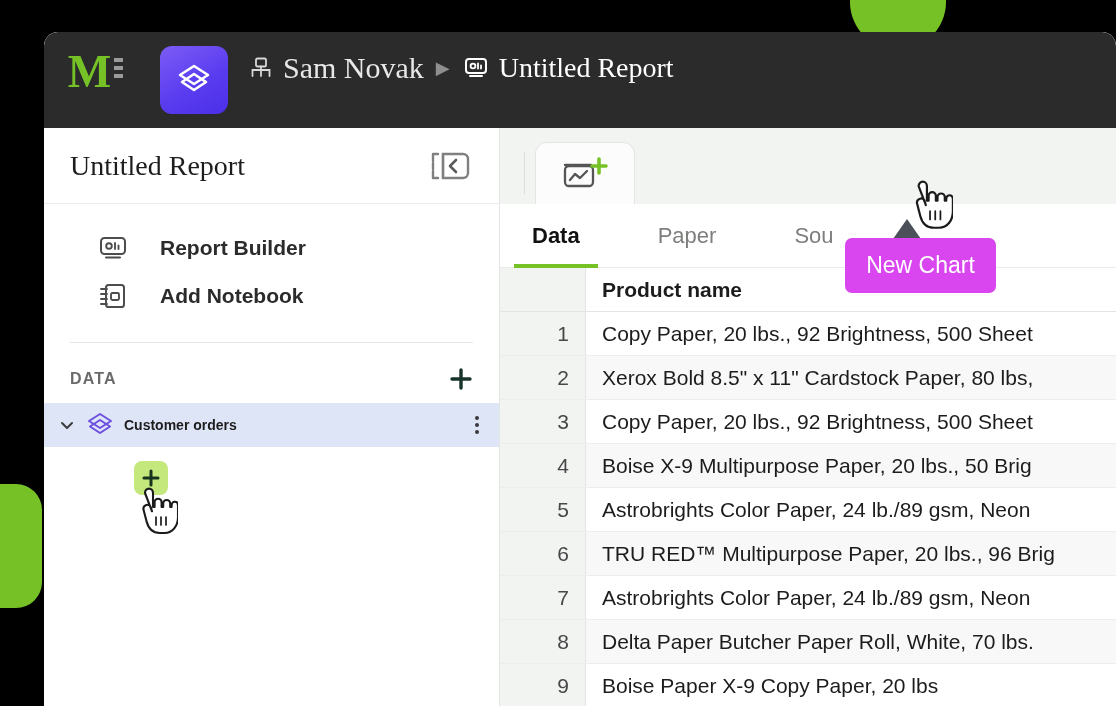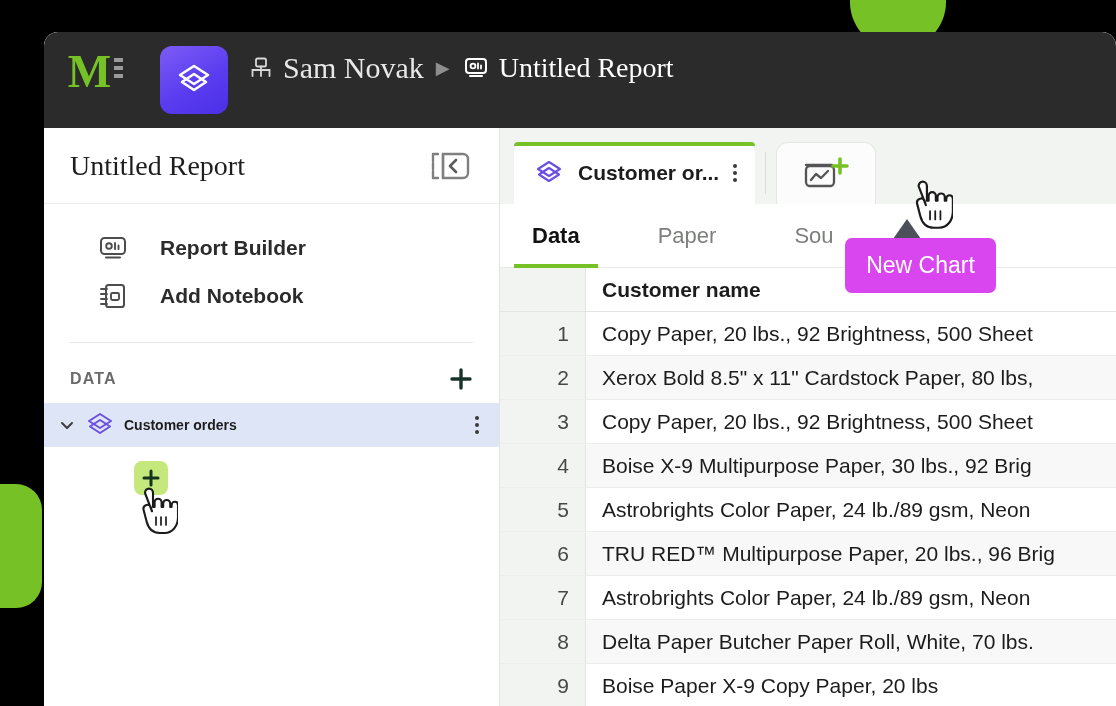--- a/index.html
+++ b/index.html
@@ -436,32 +436,20 @@
         <svg class="cursor-hand" style="left:88px; top:40px;" width="46" height="52" viewBox="0 0 46 52">
           <path d="M13 6 c0-2.6 1.8-4.4 4-4.4 s4 1.8 4 4.4 v14 h1.6 v-4.5 c0-2.2 1.6-3.8 3.5-3.8 s3.5 1.6 3.5 3.8 v4.5 h1.6 v-3.2 c0-2.2 1.6-3.8 3.5-3.8 s3.5 1.6 3.5 3.8 v3.2 h1.4 v-1.8 c0-2 1.5-3.5 3.2-3.5 v0 c1.8 0 3.2 1.5 3.2 3.5 v12 c0 8.2-5 15.8-13.4 15.8 h-4.8 c-7.6 0-11.6-5.2-13.2-11.4 l-3-11.6 c-0.6-2.4 0.7-4.4 2.8-5 c2-0.6 3.9 0.6 4.6 2.9 l1 3.4 Z" fill="#ffffff" stroke="#1b1b1b" stroke-width="2.1" stroke-linejoin="round"></path>
           <path d="M24 30 V38 M29 30 V38 M34 30 V38" stroke="#1b1b1b" stroke-width="1.7" stroke-linecap="round"></path>
         </svg>
       </div>
     </div>
 
     <div class="main">
 
       <div class="tabstrip">
-        <div class="tab active">
-          <svg width="30" height="30" viewBox="0 0 30 30">
-            <polygon points="15,4 26,11 15,18 4,11" fill="none" stroke="#6c4fe0" stroke-width="2.1" stroke-linejoin="round"></polygon>
-            <polygon points="15,10 25,16.5 15,23 5,16.5" fill="none" stroke="#6c4fe0" stroke-width="2.1" stroke-linejoin="round"></polygon>
-          </svg>
-          <span class="tab-label">Customer or...</span>
-          <span class="kebab-v">
-            <i></i>
-              <i></i>
-              <i></i>
-          </span>
-        </div>
 
         <div class="tab-sep"></div>
 
         <div class="tab-new">
           <svg width="48" height="40" viewBox="0 0 48 40">
             <path d="M4 11 H30" stroke="#555555" stroke-width="2.3" stroke-linecap="round"></path>
             <path d="M4 16 a4 4 0 0 1 4-4 h20 a4 4 0 0 1 4 4 v12 a4 4 0 0 1 -4 4 H8 a4 4 0 0 1 -4 -4 Z" fill="none" stroke="#555555" stroke-width="2.3"></path>
             <path d="M9 26 L14 20 L19 24 L26 17" fill="none" stroke="#555555" stroke-width="2.3" stroke-linecap="round" stroke-linejoin="round"></path>
             <path d="M38 5 V19 M31 12 H45" stroke="#76c226" stroke-width="3.6" stroke-linecap="round"></path>
           </svg>
@@ -476,38 +464,38 @@
           <span>Paper</span>
         </div>
         <div class="subtab">
           <span>Sou</span>
         </div>
       </div>
 
       <div class="grid">
         <div class="grid-row header">
           <div class="cell-num"></div>
-          <div class="cell-name">Customer name</div>
+          <div class="cell-name">Product name</div>
         </div>
 
         <div class="grid-row">
           <div class="cell-num">1</div>
           <div class="cell-name">Copy Paper, 20 lbs., 92 Brightness, 500 Sheet</div>
         </div>
         <div class="grid-row alt">
           <div class="cell-num">2</div>
           <div class="cell-name">Xerox Bold 8.5" x 11" Cardstock Paper, 80 lbs,</div>
         </div>
         <div class="grid-row">
           <div class="cell-num">3</div>
           <div class="cell-name">Copy Paper, 20 lbs., 92 Brightness, 500 Sheet</div>
         </div>
         <div class="grid-row alt">
           <div class="cell-num">4</div>
-          <div class="cell-name">Boise X-9 Multipurpose Paper, 30 lbs., 92 Brig</div>
+          <div class="cell-name">Boise X-9 Multipurpose Paper, 20 lbs., 50 Brig</div>
         </div>
         <div class="grid-row">
           <div class="cell-num">5</div>
           <div class="cell-name">Astrobrights Color Paper, 24 lb./89 gsm, Neon</div>
         </div>
         <div class="grid-row alt">
           <div class="cell-num">6</div>
           <div class="cell-name">TRU RED™ Multipurpose Paper, 20 lbs., 96 Brig</div>
         </div>
         <div class="grid-row">

